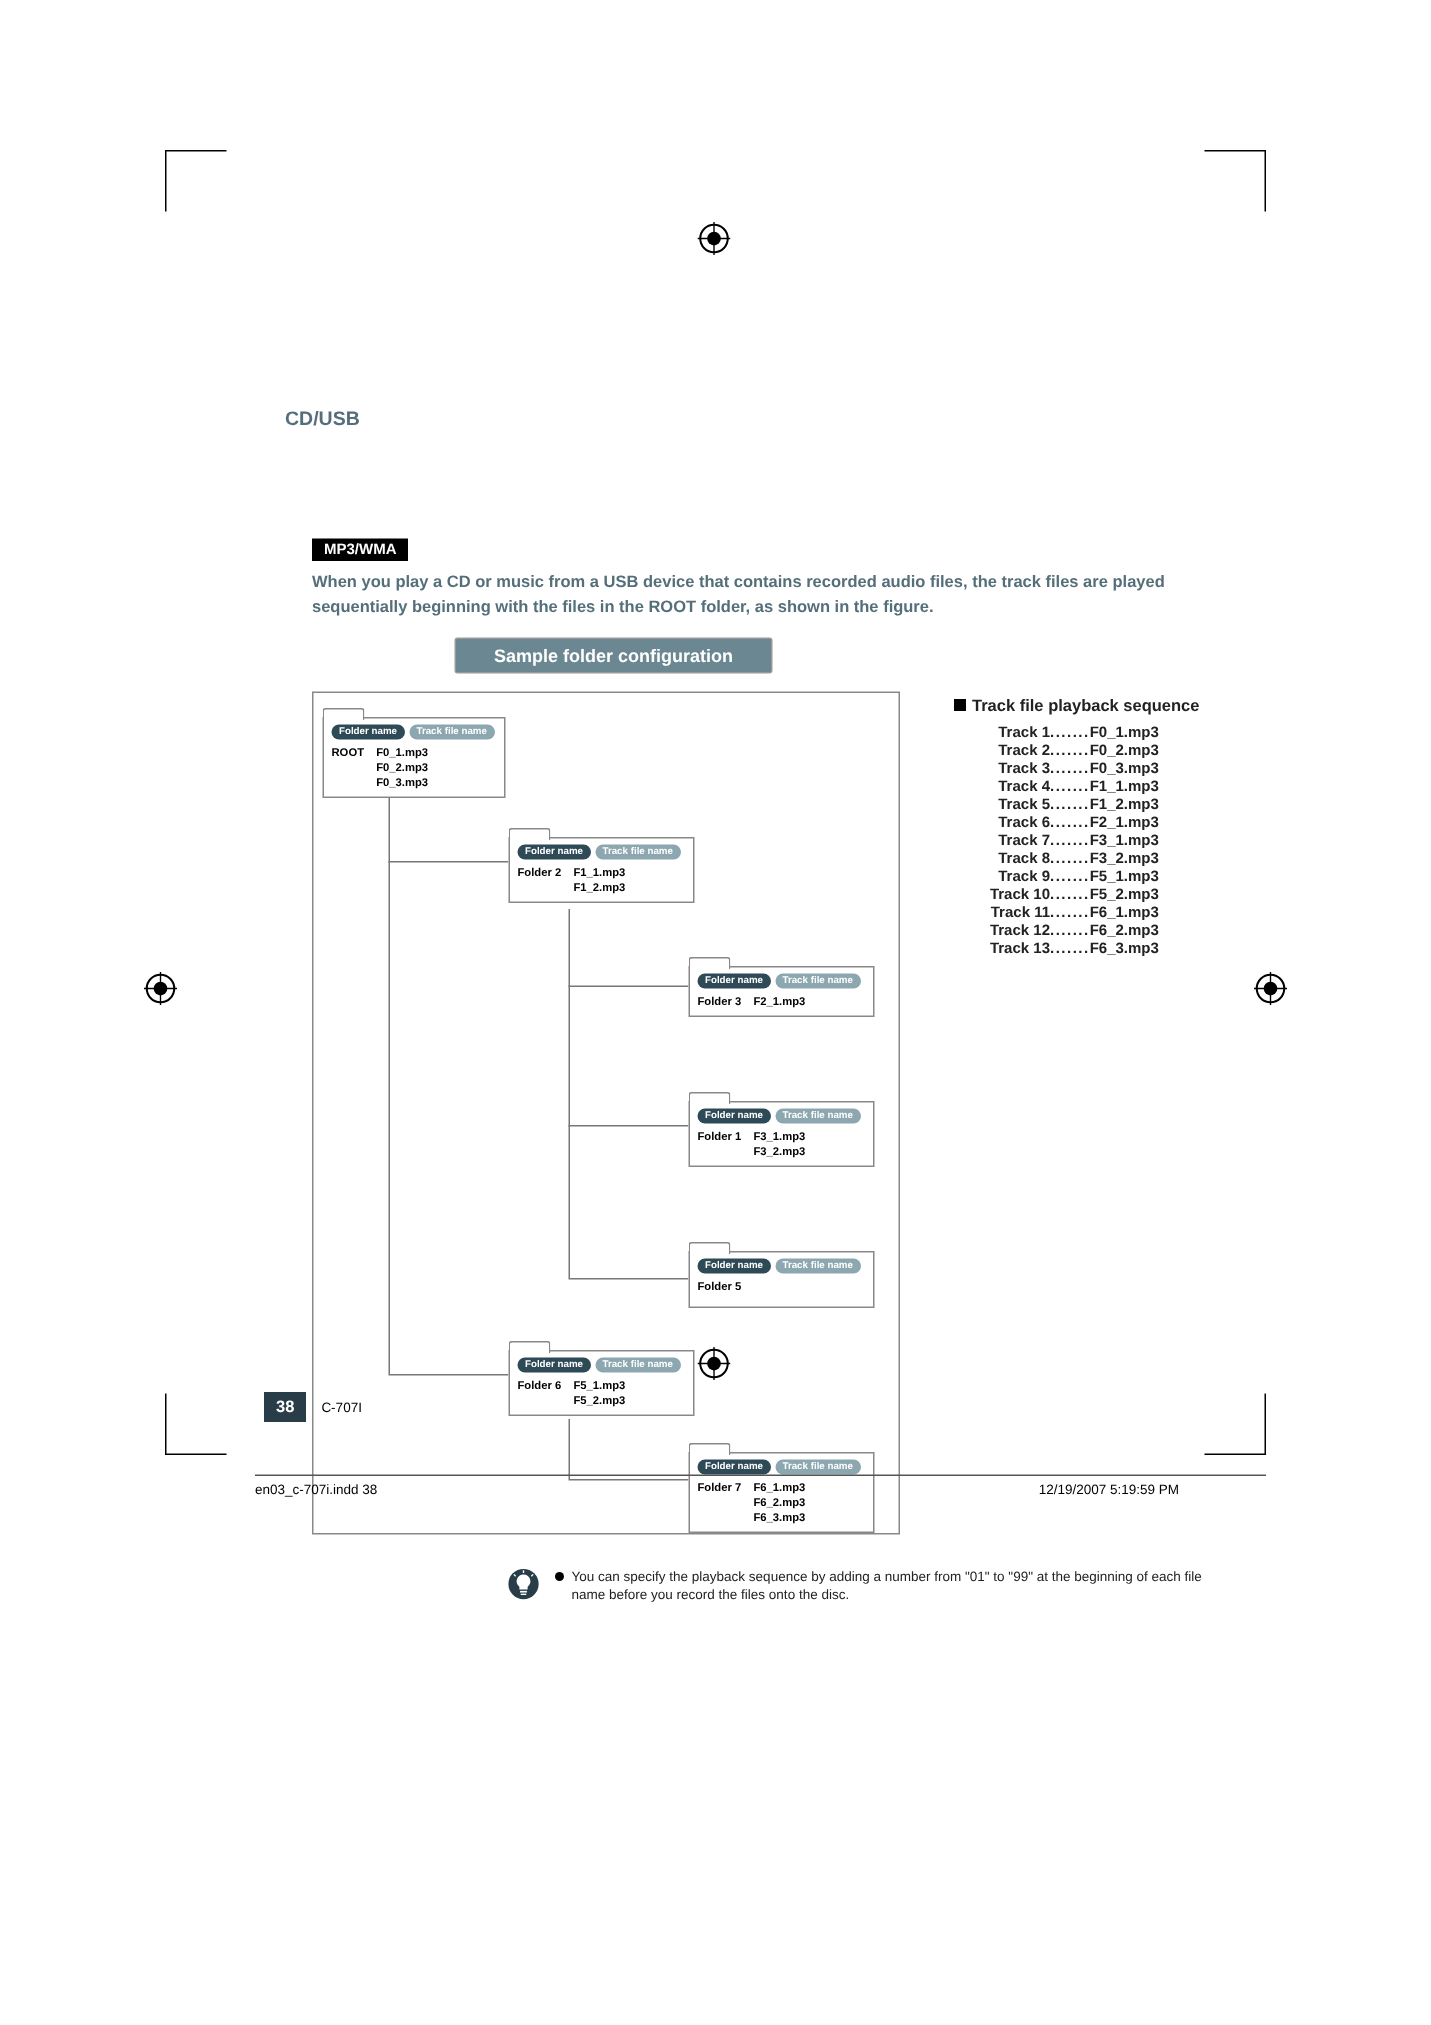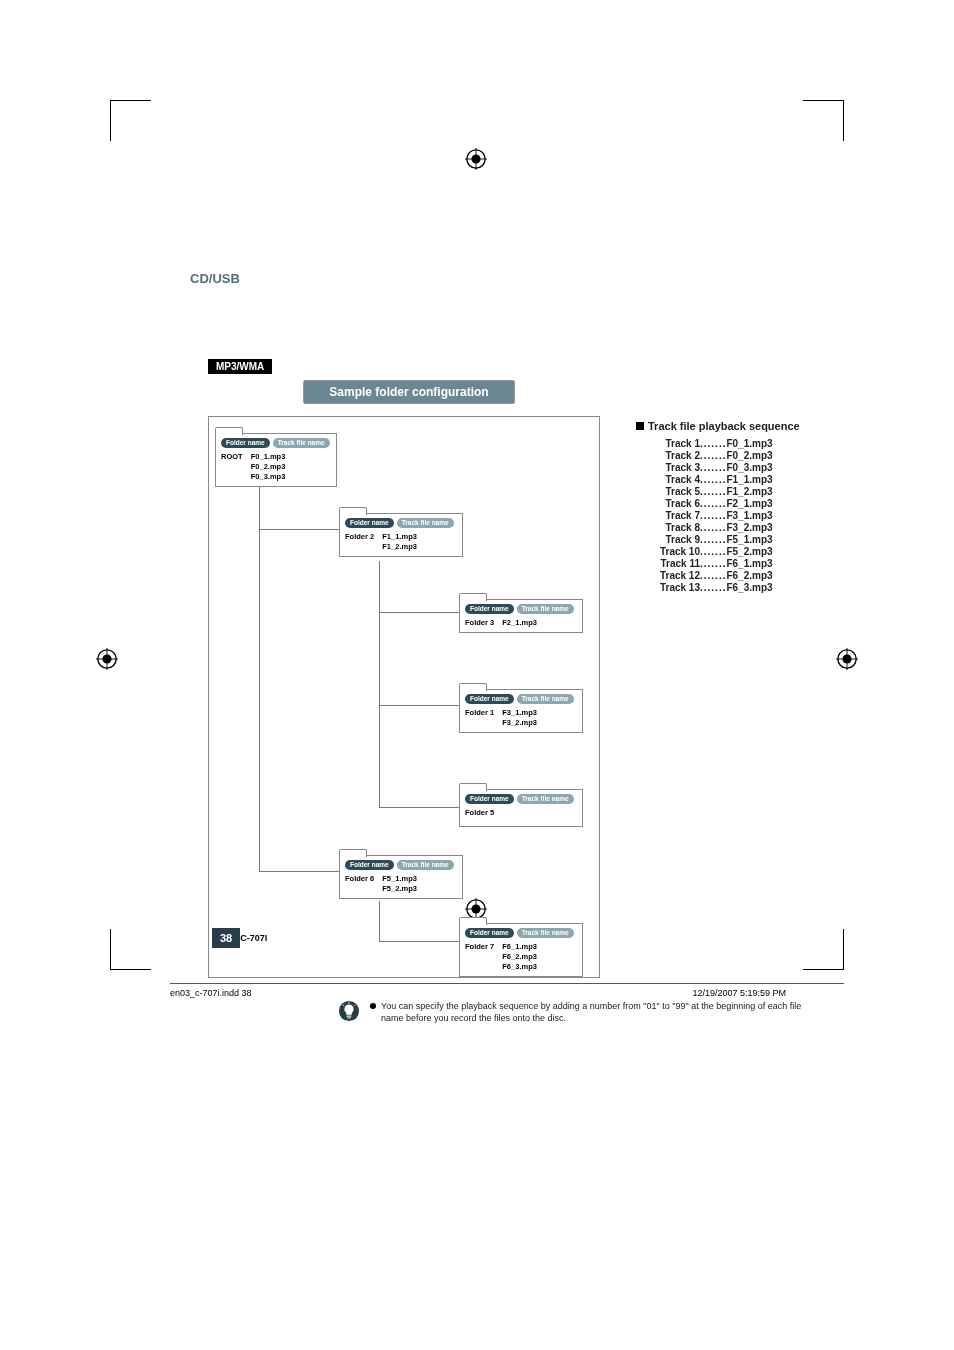--- a/index.html
+++ b/index.html
@@ -198,33 +198,32 @@
     border-radius: 50%;
     margin-top: 3px;
   }
 
   .footer {
     position: absolute;
     bottom: 172px;
     left: 176px;
     display: flex;
     align-items: center;
-    gap: 0;
-    margin-left: 36px;
+    gap: 10px;
   }
   .page-num {
     background: #283d47;
     color: #fff;
     font-weight: bold;
     font-size: 11px;
     padding: 4px 8px;
   }
   .model {
     font-size: 9px;
-    font-weight: bold;
+    font-weight: normal;
   }
 
   .print-footer {
     position: absolute;
     bottom: 200px;
     left: 170px;
     right: 110px;
     border-top: 1px solid #555;
     font-size: 9px;
     padding-top: 4px;
@@ -276,20 +275,21 @@
       </svg>
   </div>
 
   <div class="breadcrumb" style="position:absolute; top:213px; left:184px;">CD/USB</div>
 
   <div class="content" style="position:absolute; top:298px; left:196px; width:600px;">
 
 
     <div class="tag">MP3/WMA</div>
 
+    <div class="intro">When you play a CD or music from a USB device that contains recorded audio files, the track files are played sequentially beginning with the files in the ROOT folder, as shown in the figure.</div>
 
     <div class="diagram-wrap">
       <div class="diagram">
         <div class="diagram-title">Sample folder configuration</div>
         <div class="tree">
 
           <div class="connector" style="left:50px; top:64px; width:1px; height:390px;"></div>
           <div class="connector" style="left:50px; top:112px; width:80px; height:1px;"></div>
           <div class="connector" style="left:50px; top:454px; width:80px; height:1px;"></div>
 

